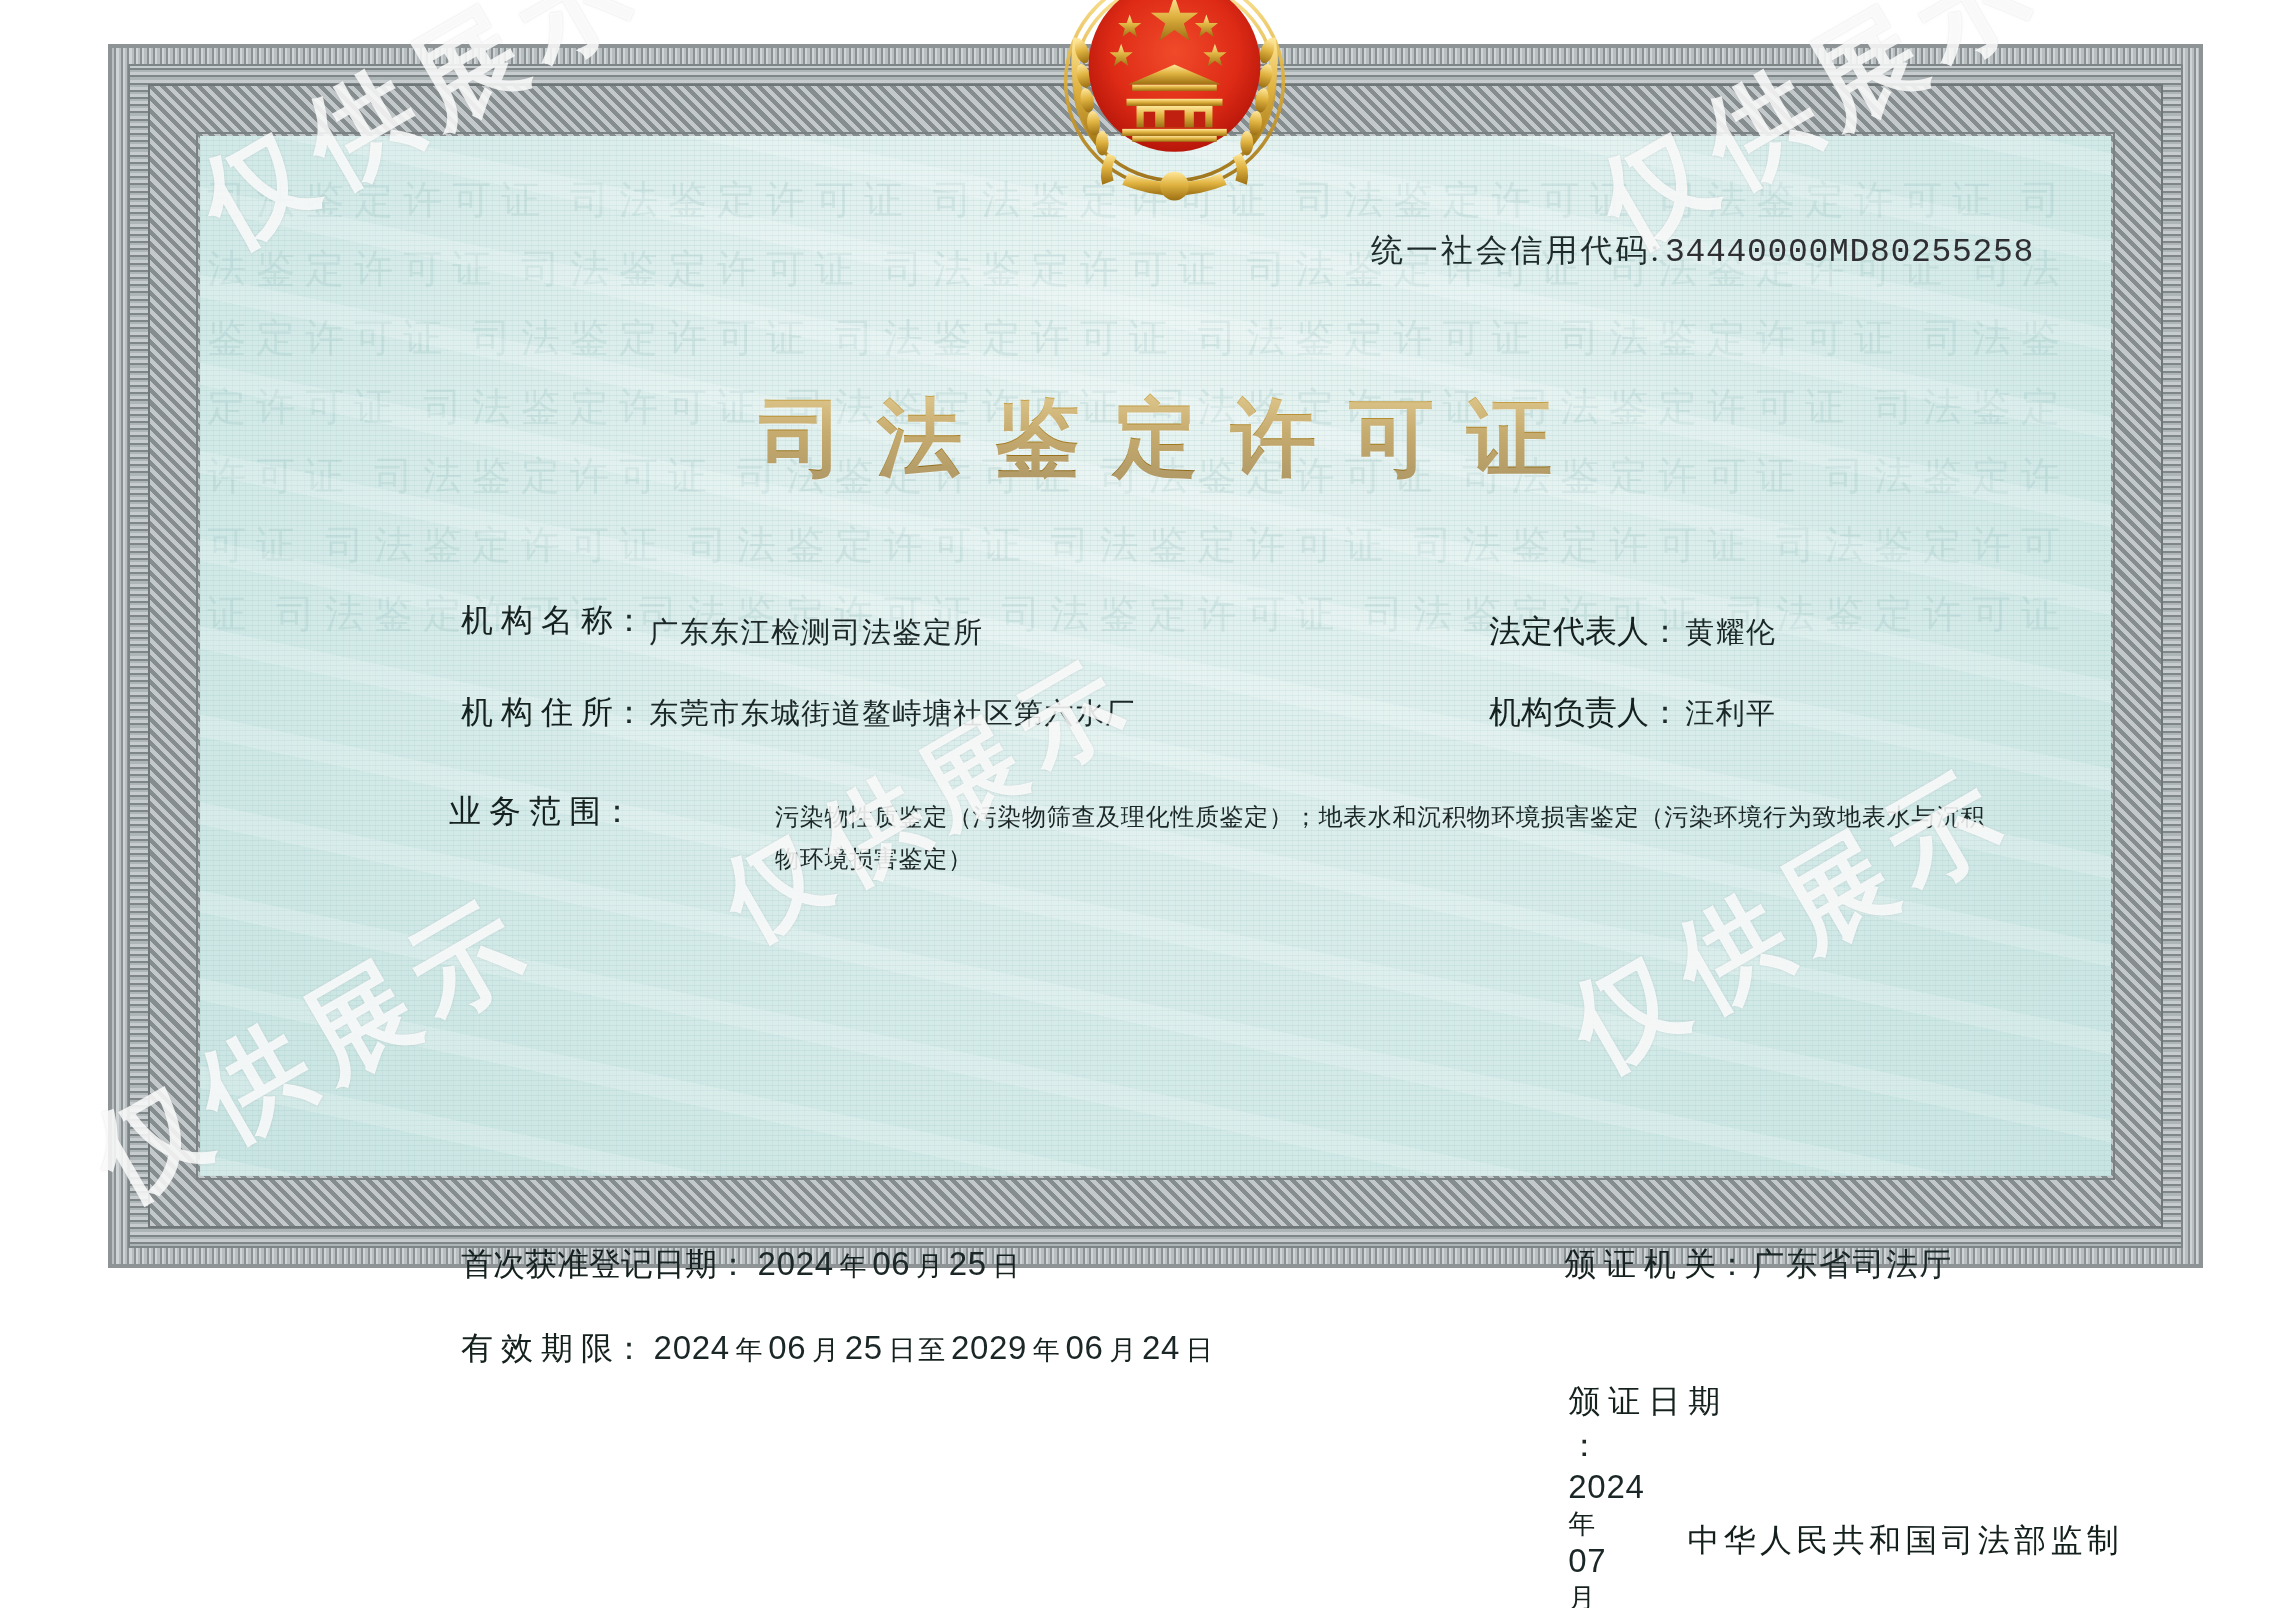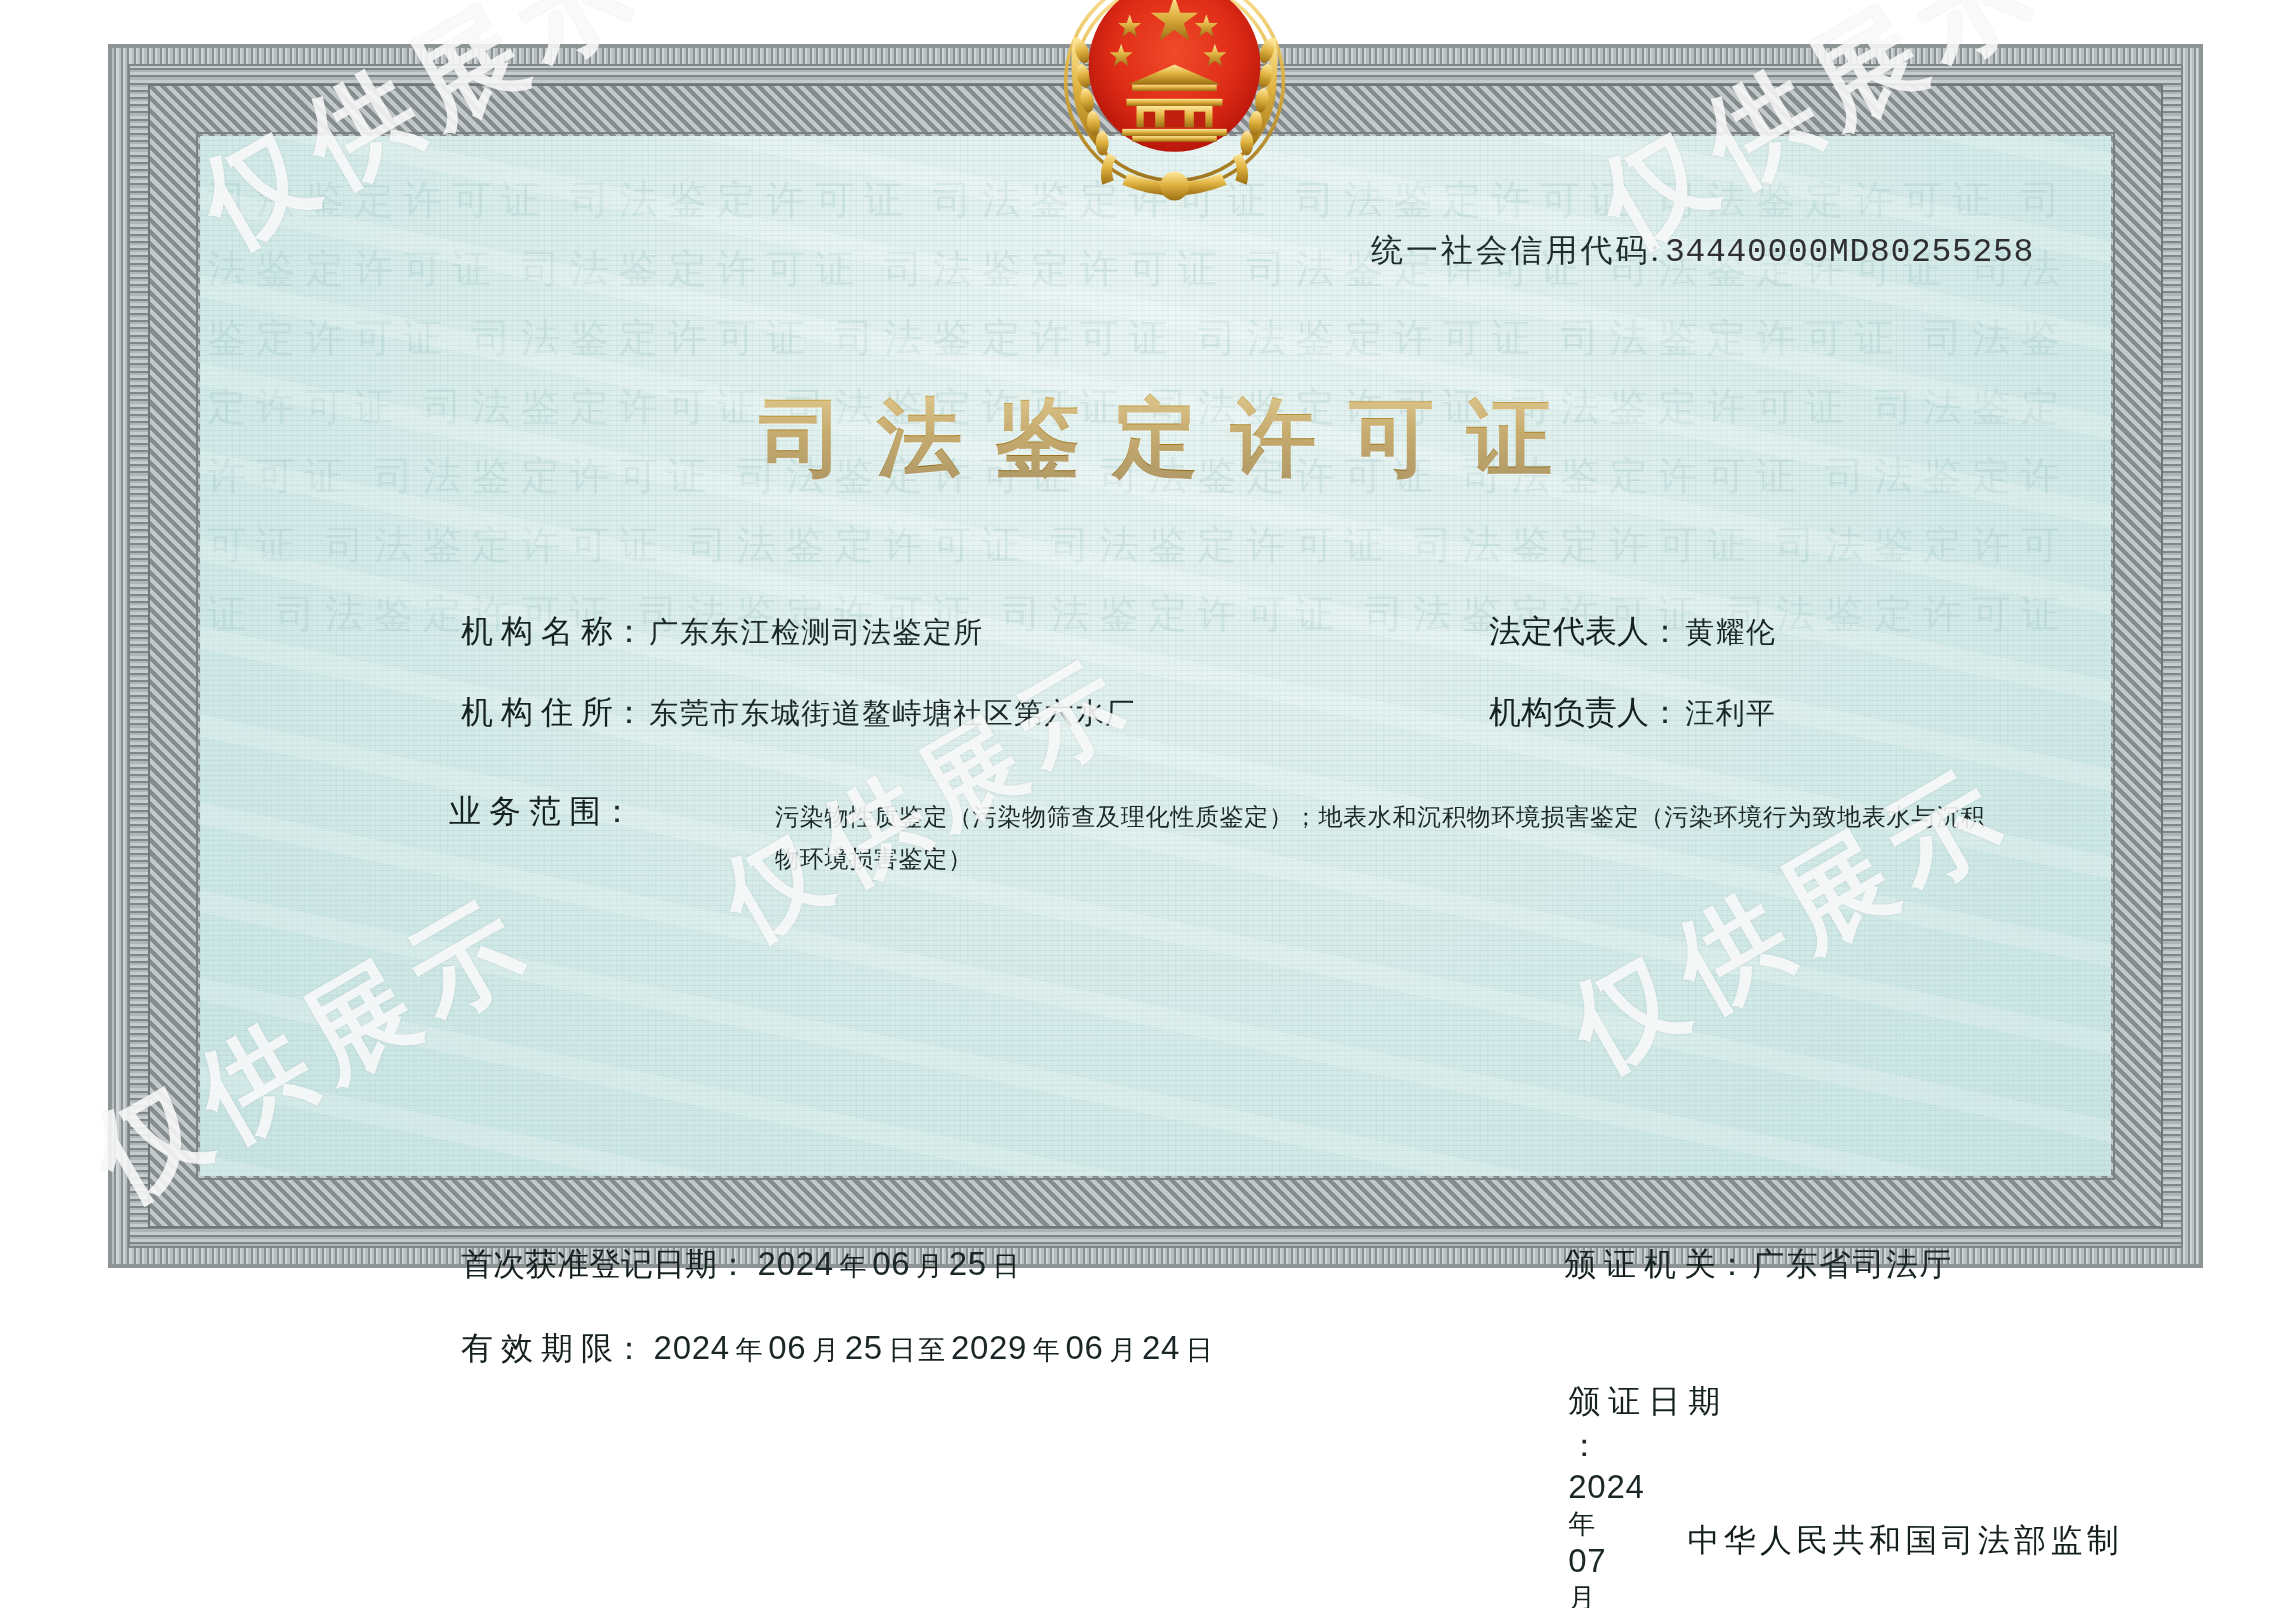--- a/index.html
+++ b/index.html
@@ -184,21 +184,21 @@
   }
   .f-value {
     font-family: "Liberation Serif", serif;
     font-size: 29px;
     color: #1a2726;
     letter-spacing: 1.4px;
     margin-top: 24px;
   }
 
   
-  .row-org-name   { left: 353px; top: 545px; }
+  .row-org-name   { left: 353px; top: 545px; align-items: center; }
   .row-org-addr   { left: 353px; top: 626px; }
   .row-scope      { left: 341px; top: 746px; text-align: center; }
 
   
   .row-legal-rep  { left: 1381px; top: 545px; }
   .row-org-head   { left: 1381px; top: 626px; }
 
   .scope-text {
     position: absolute;
     left: 667px;

